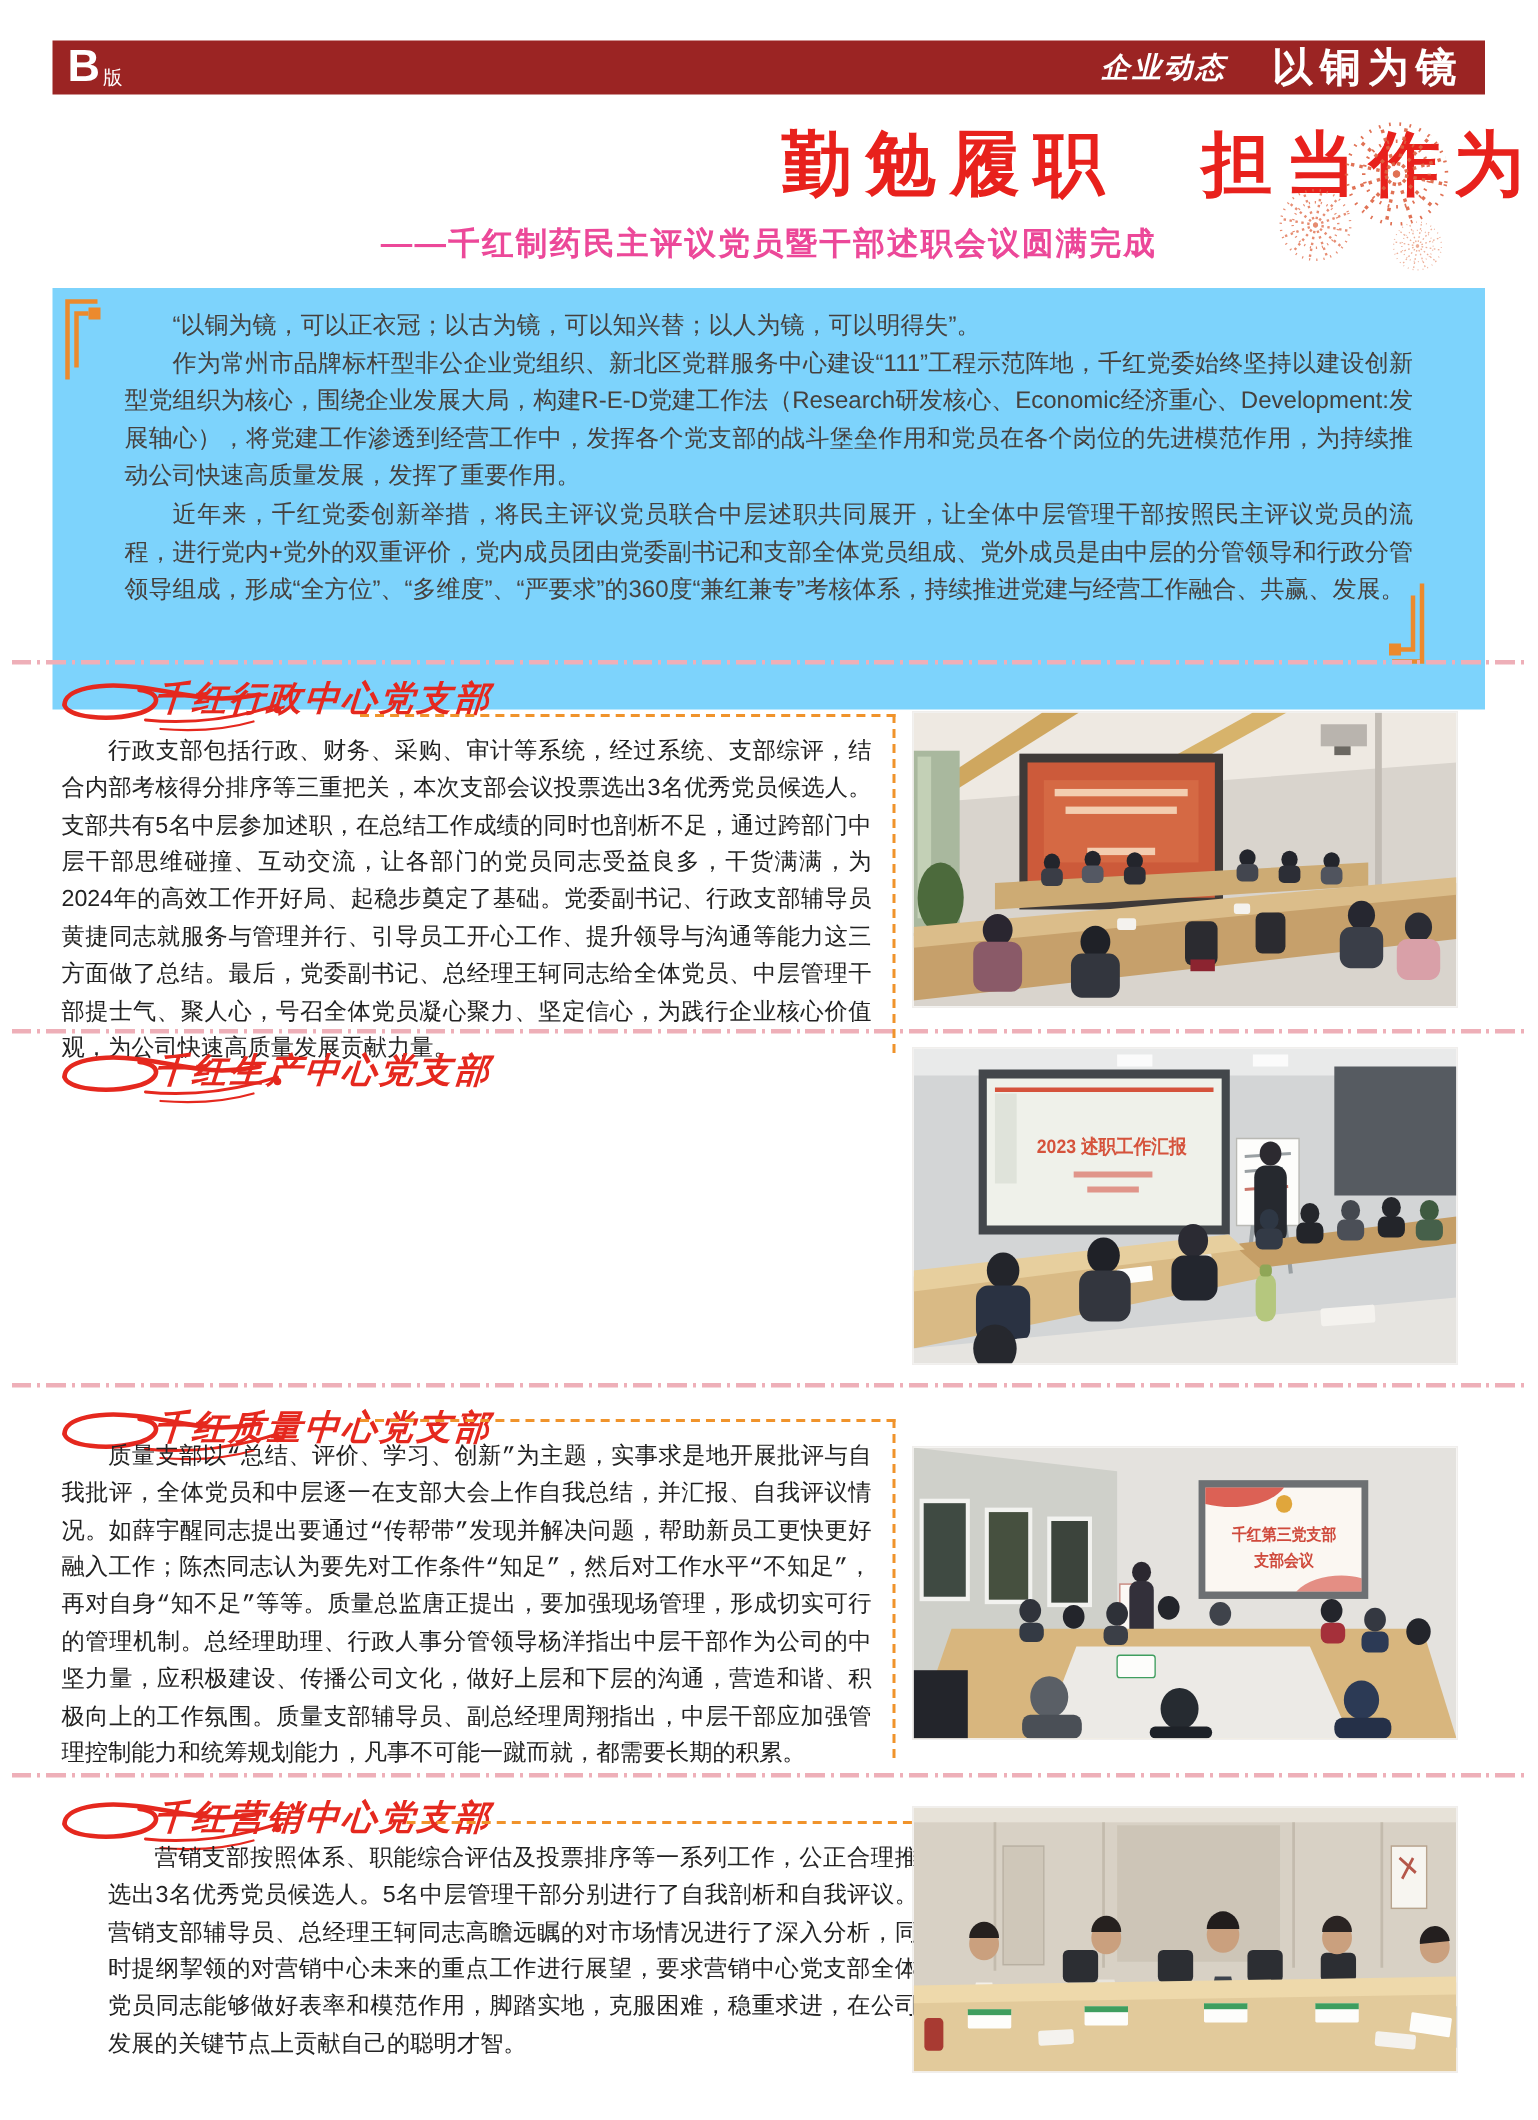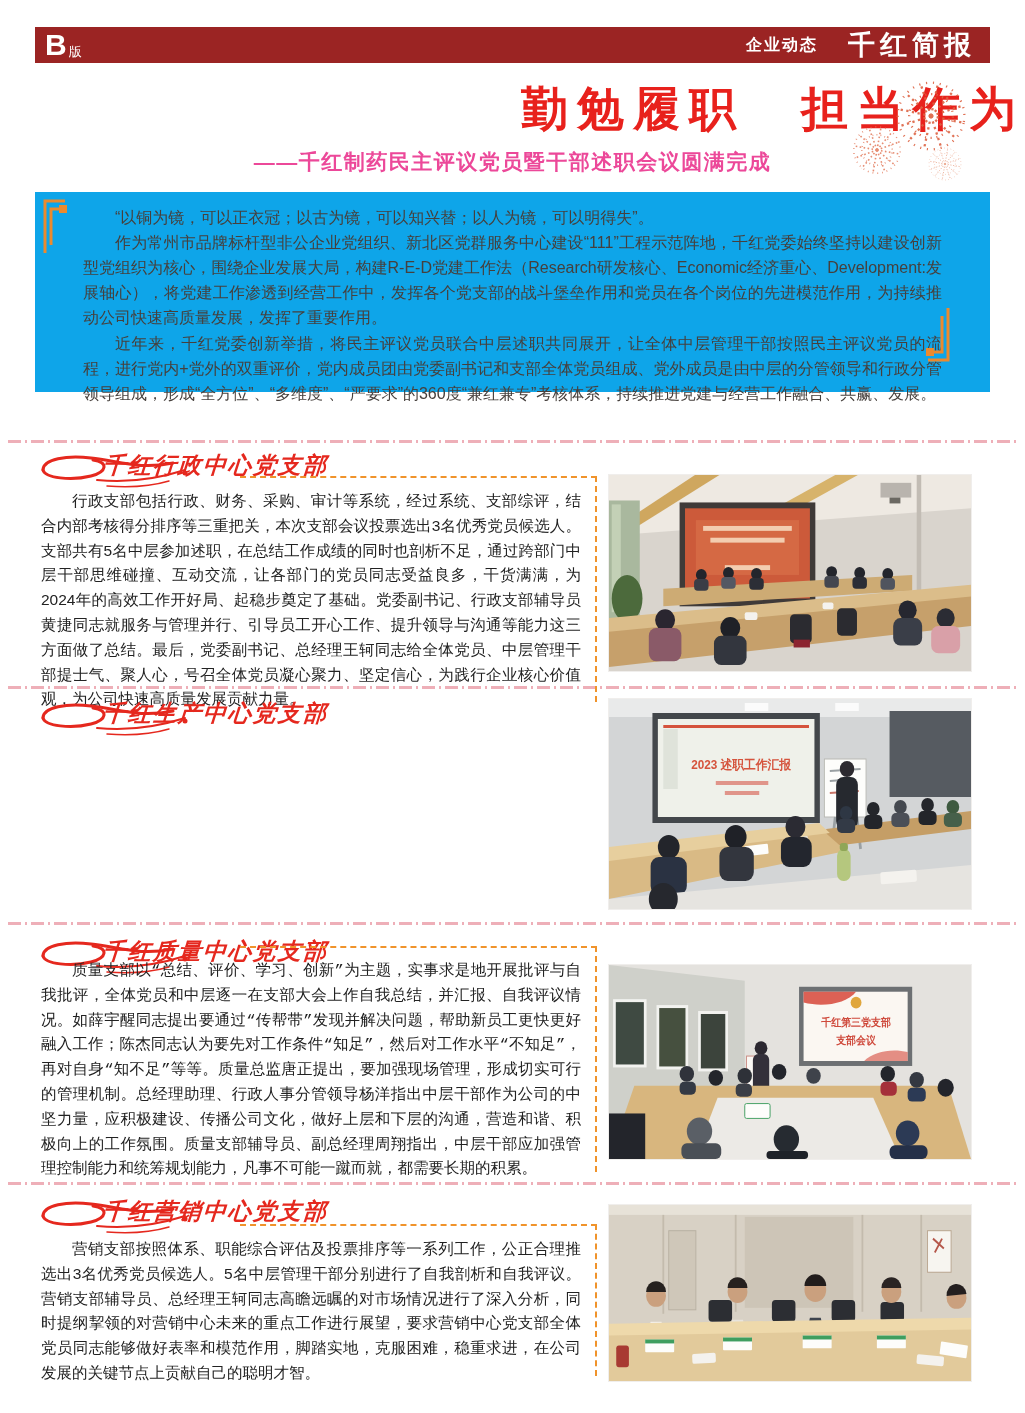--- a/index.html
+++ b/index.html
@@ -7,33 +7,33 @@
         font-family:"Liberation Sans","DejaVu Sans",sans-serif;}
 
   
   .topbar{position:absolute;left:35px;top:27px;width:955px;height:36px;background:#9b2423;
           display:flex;align-items:center;justify-content:space-between;box-sizing:border-box;
           padding:0 14px 0 10px;color:#fff;}
   .edition{display:flex;align-items:flex-end;line-height:1;}
   .edition .big{font-size:30px;font-weight:bold;}
   .edition .small{font-size:13px;margin-left:2px;padding-bottom:2px;}
   .topbar-right{display:flex;align-items:center;gap:30px;}
-  .category{font-size:16px;font-weight:bold;letter-spacing:2px;}
+  .category{font-size:19px;font-weight:bold;letter-spacing:2px;font-style:italic;}
   .masthead{font-size:27px;font-weight:bold;letter-spacing:5px;}
 
   
   .headline{position:absolute;left:0;top:78px;width:100%;text-align:right;margin:0;
             font-family:"Liberation Serif","DejaVu Serif",serif;font-weight:bold;
             font-size:47px;color:#e8211c;letter-spacing:9px;}
   .subtitle{position:absolute;left:0;top:148px;width:100%;text-align:center;margin:0;
             font-size:21px;font-weight:bold;color:#ec4899;letter-spacing:1.5px;}
   .fireworks{position:absolute;left:833px;top:76px;width:150px;height:108px;}
 
   
-  .intro{position:absolute;left:35px;top:192px;width:955px;height:200px;background:#0ea5e9;
+  .intro{position:absolute;left:35px;top:192px;width:955px;height:281px;background:#7dd3fc;
          box-sizing:border-box;padding:13px 48px 0 48px;font-size:16px;line-height:1.57;
          color:#46403d;text-align:justify;}
   .intro p{margin:0;text-indent:2em;}
   .corner{position:absolute;width:60px;height:60px;}
   .corner.tl{left:4px;top:3px;}
   .corner.br{right:36px;bottom:26px;transform:rotate(180deg);}
 
   
   .divider{position:absolute;left:8px;width:1009px;height:3px;
     background:repeating-linear-gradient(90deg,#eeafb8 0,#eeafb8 13px,transparent 13px,transparent 17px,#eeafb8 17px,#eeafb8 19px,transparent 19px,transparent 23px);}
@@ -45,40 +45,40 @@
   .b3{top:934px;height:242px;} .b4{top:1194px;height:213px;}
   .branch-header{position:relative;height:40px;}
   .swoosh{position:absolute;left:0;top:0;width:165px;height:42px;}
   .branch-title{position:absolute;left:68px;top:2px;margin:0;font-size:23px;font-weight:bold;
                 color:#e5281e;font-style:italic;letter-spacing:2px;transform:skewX(-4deg);}
   .text-wrap{position:absolute;left:0;width:562px;box-sizing:border-box;
              padding:13px 16px 0 6px;font-size:15.5px;line-height:1.6;color:#222;text-align:justify;}
   .text-wrap p{margin:0;text-indent:2em;}
   .dash-top{position:absolute;top:0;left:205px;right:0;border-top:2px dashed #f0932b;}
   .dash-right{position:absolute;top:0;right:0;bottom:10px;border-right:2px dashed #f0932b;}
-  .t1{top:28px;} .t2{top:30px;} .t3{top:12px;font-family:Liberation Mono, monospace;} .t4{top:30px;}
+  .t1{top:28px;} .t2{top:30px;} .t3{top:12px;font-family:Liberation Mono, monospace;} .t4{top:20px;margin-left:31px;}
   .photo{position:absolute;left:573px;width:364px;margin:0;border:1px solid #f0eeec;
          box-sizing:border-box;overflow:hidden;}
   .p1{top:26px;height:198px;} .p2{top:2px;height:212px;}
   .p3{top:30px;height:196px;} .p4{top:10px;height:178px;}
   .photo svg{display:block;width:100%;height:100%;}
 </style>
 </head>
 <body>
 
 <div class="page">
 
   <header class="topbar">
     <div class="edition">
       <span class="big">B</span>
       <span class="small">版</span>
     </div>
     <div class="topbar-right">
       <span class="category">企业动态</span>
-      <span class="masthead">千红简报</span>
+      <span class="masthead">以铜为镜</span>
     </div>
   </header>
 
   <h1 class="headline">勤勉履职　担当作为</h1>
   <svg class="fireworks" viewBox="0 0 150 108" aria-hidden="true">
     <defs>
       <g id="burst">
         <line x1="0" y1="0" x2="30" y2="0"></line>
           <line x1="0" y1="0" x2="26" y2="15"></line>
         <line x1="0" y1="0" x2="15" y2="26"></line>

